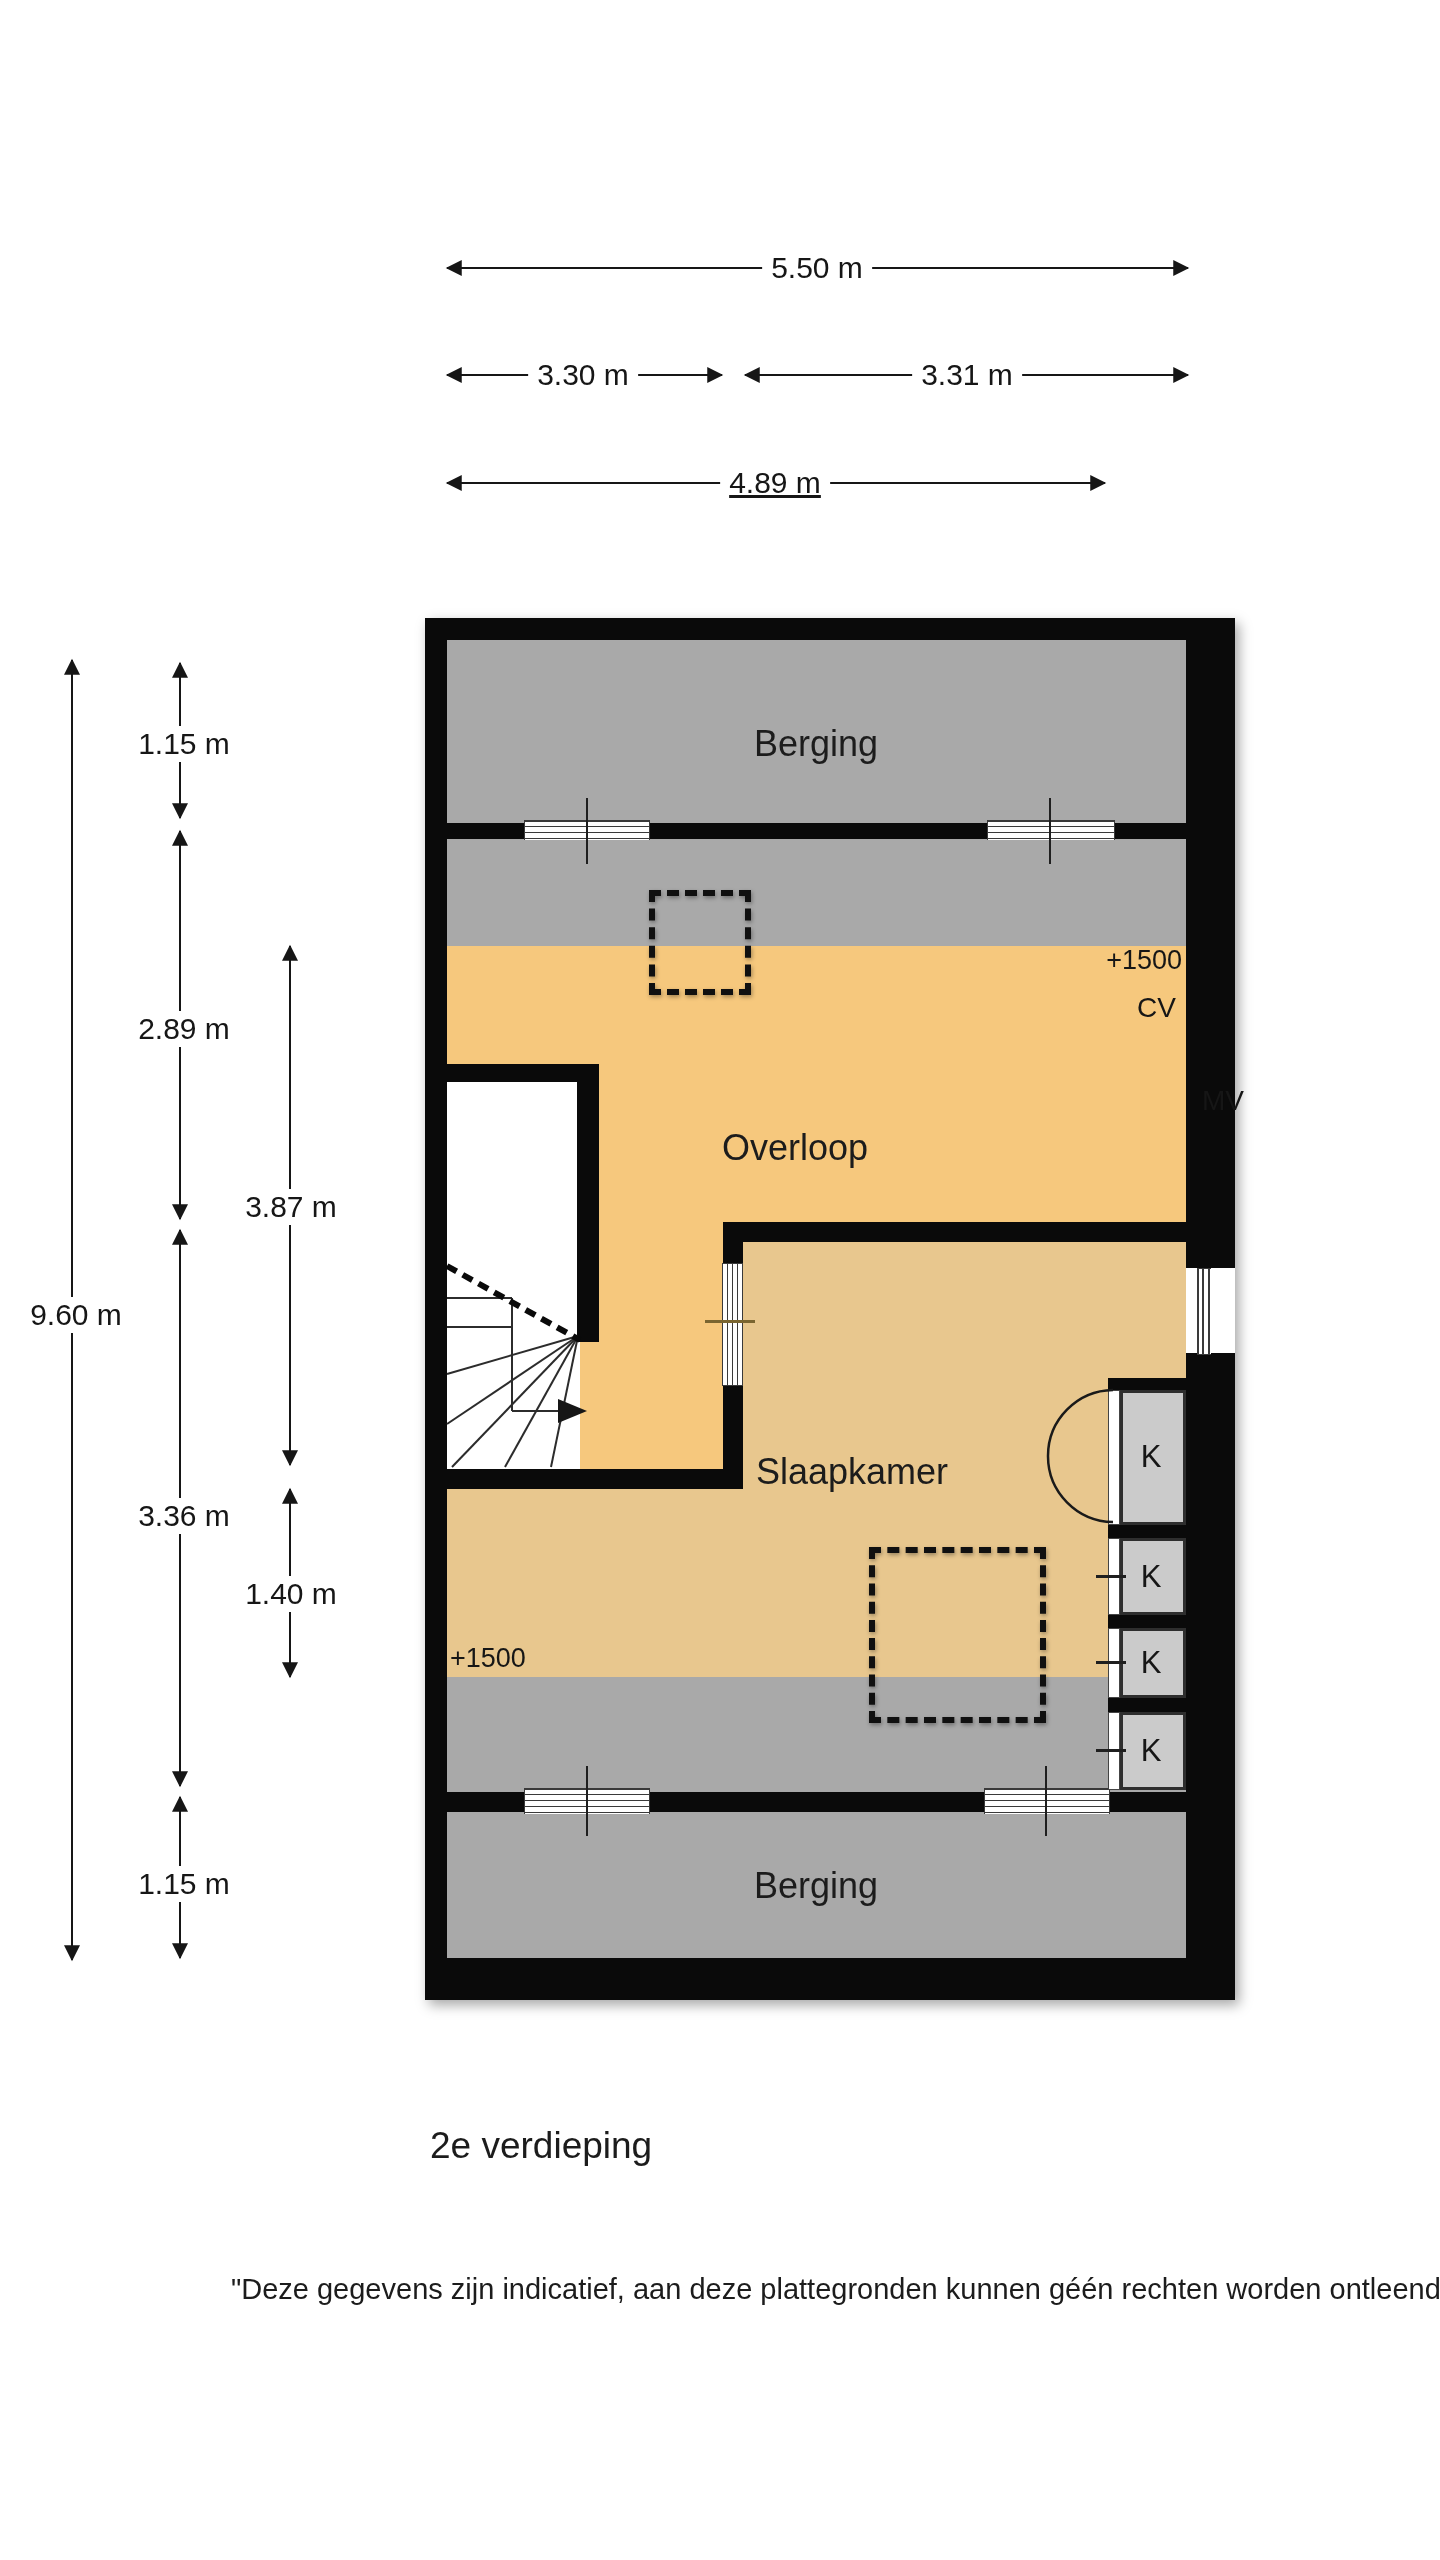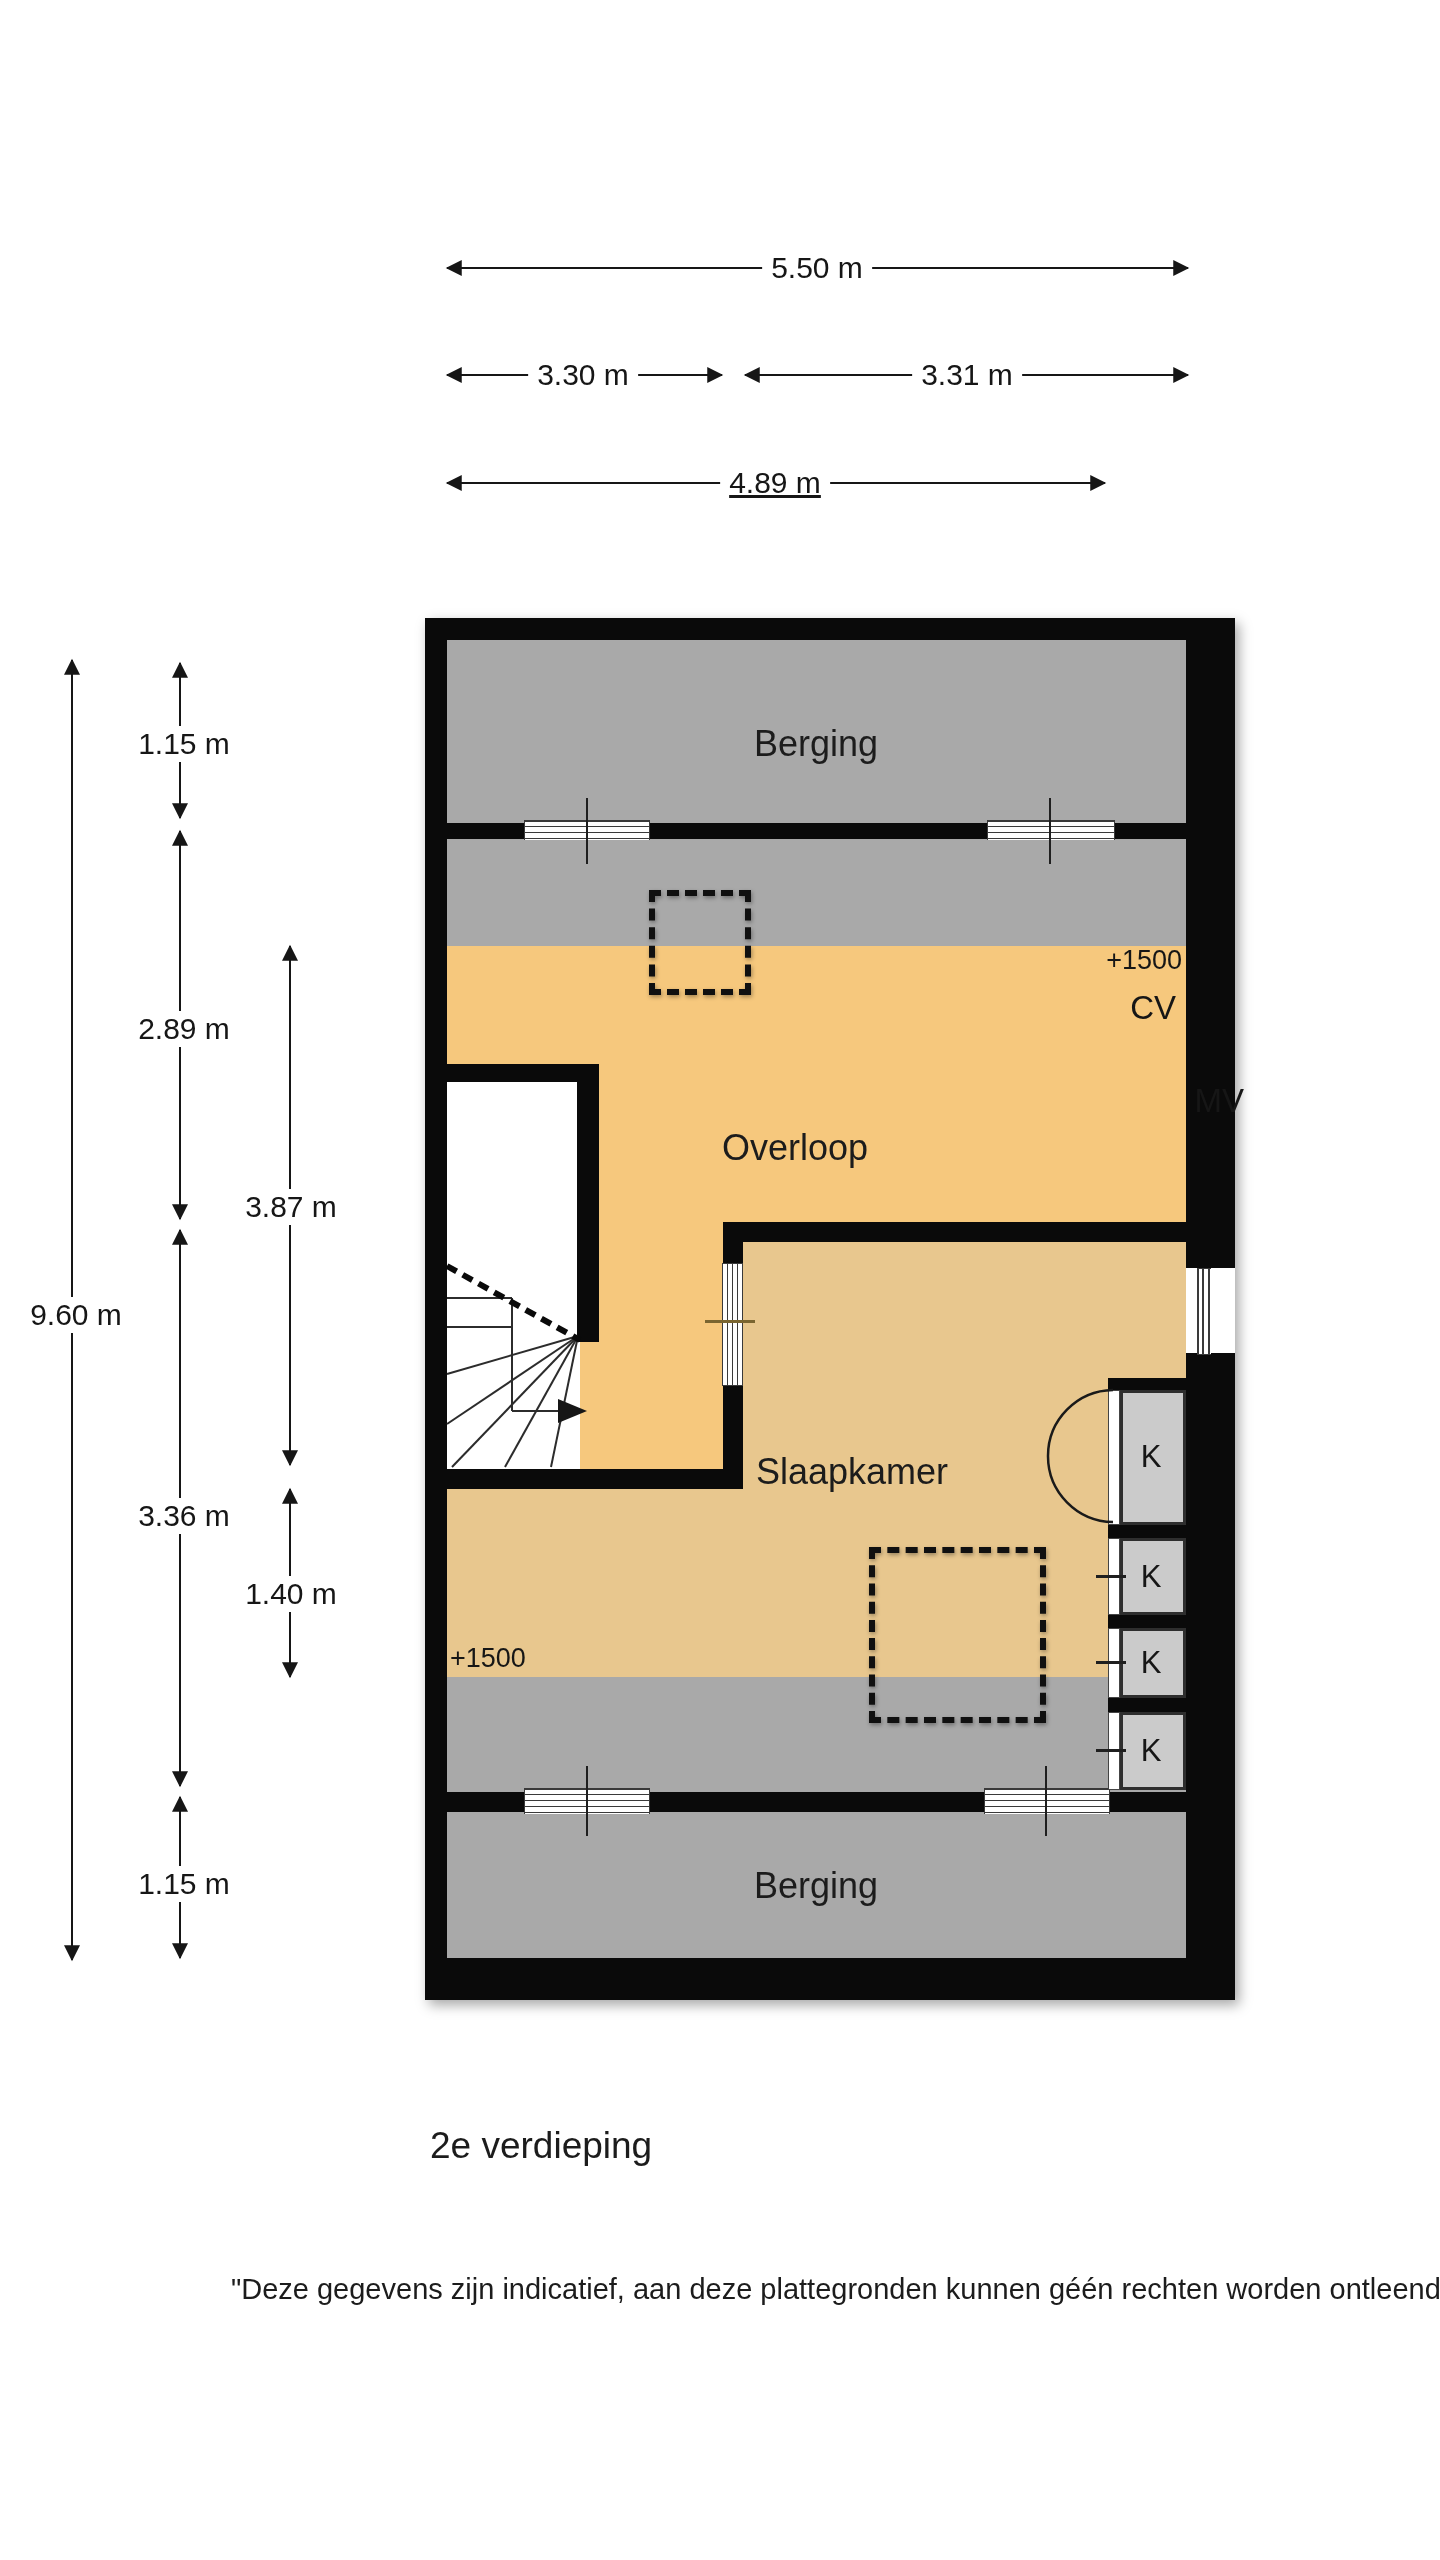--- a/index.html
+++ b/index.html
@@ -27,21 +27,21 @@
     border-top:1px solid #3a3a3a;border-bottom:1px solid #3a3a3a;}
   .brown-line{position:absolute;height:3px;background:#7a6530;}
   
   .kbox{position:absolute;background:#cbcbcb;border:3px solid #2e2e2e;box-sizing:border-box;}
   .kfront{position:absolute;background:#ffffff;border:1px solid #444;box-sizing:border-box;}
   
   .skylight{position:absolute;border:6px dashed #101010;box-sizing:border-box;
     filter:drop-shadow(1px 2px 2px rgba(0,0,0,0.35));}
   
   .room-label{position:absolute;transform:translate(-50%,-50%);font-size:36px;color:#1c1c1c;white-space:nowrap;}
-  .small-label{position:absolute;font-size:33px;color:#161616;white-space:nowrap;}
+  .small-label{position:absolute;font-size:28px;color:#161616;white-space:nowrap;}
   .h1500{position:absolute;font-size:27px;color:#161616;white-space:nowrap;}
   .k-label{position:absolute;transform:translate(-50%,-50%);font-size:31px;color:#161616;}
   .dim-label{position:absolute;transform:translate(-50%,-50%);font-size:30px;color:#161616;
     background:#ffffff;padding:1px 9px;white-space:nowrap;}
   #title-label{position:absolute;left:430px;top:2146px;transform:translateY(-50%);
     font-size:37px;color:#1c1c1c;white-space:nowrap;}
   #disclaimer-label{position:absolute;left:841px;top:2289px;transform:translate(-50%,-50%);
     font-size:29px;color:#1c1c1c;white-space:nowrap;}
   svg{position:absolute;left:0;top:0;pointer-events:none;}
 </style>

